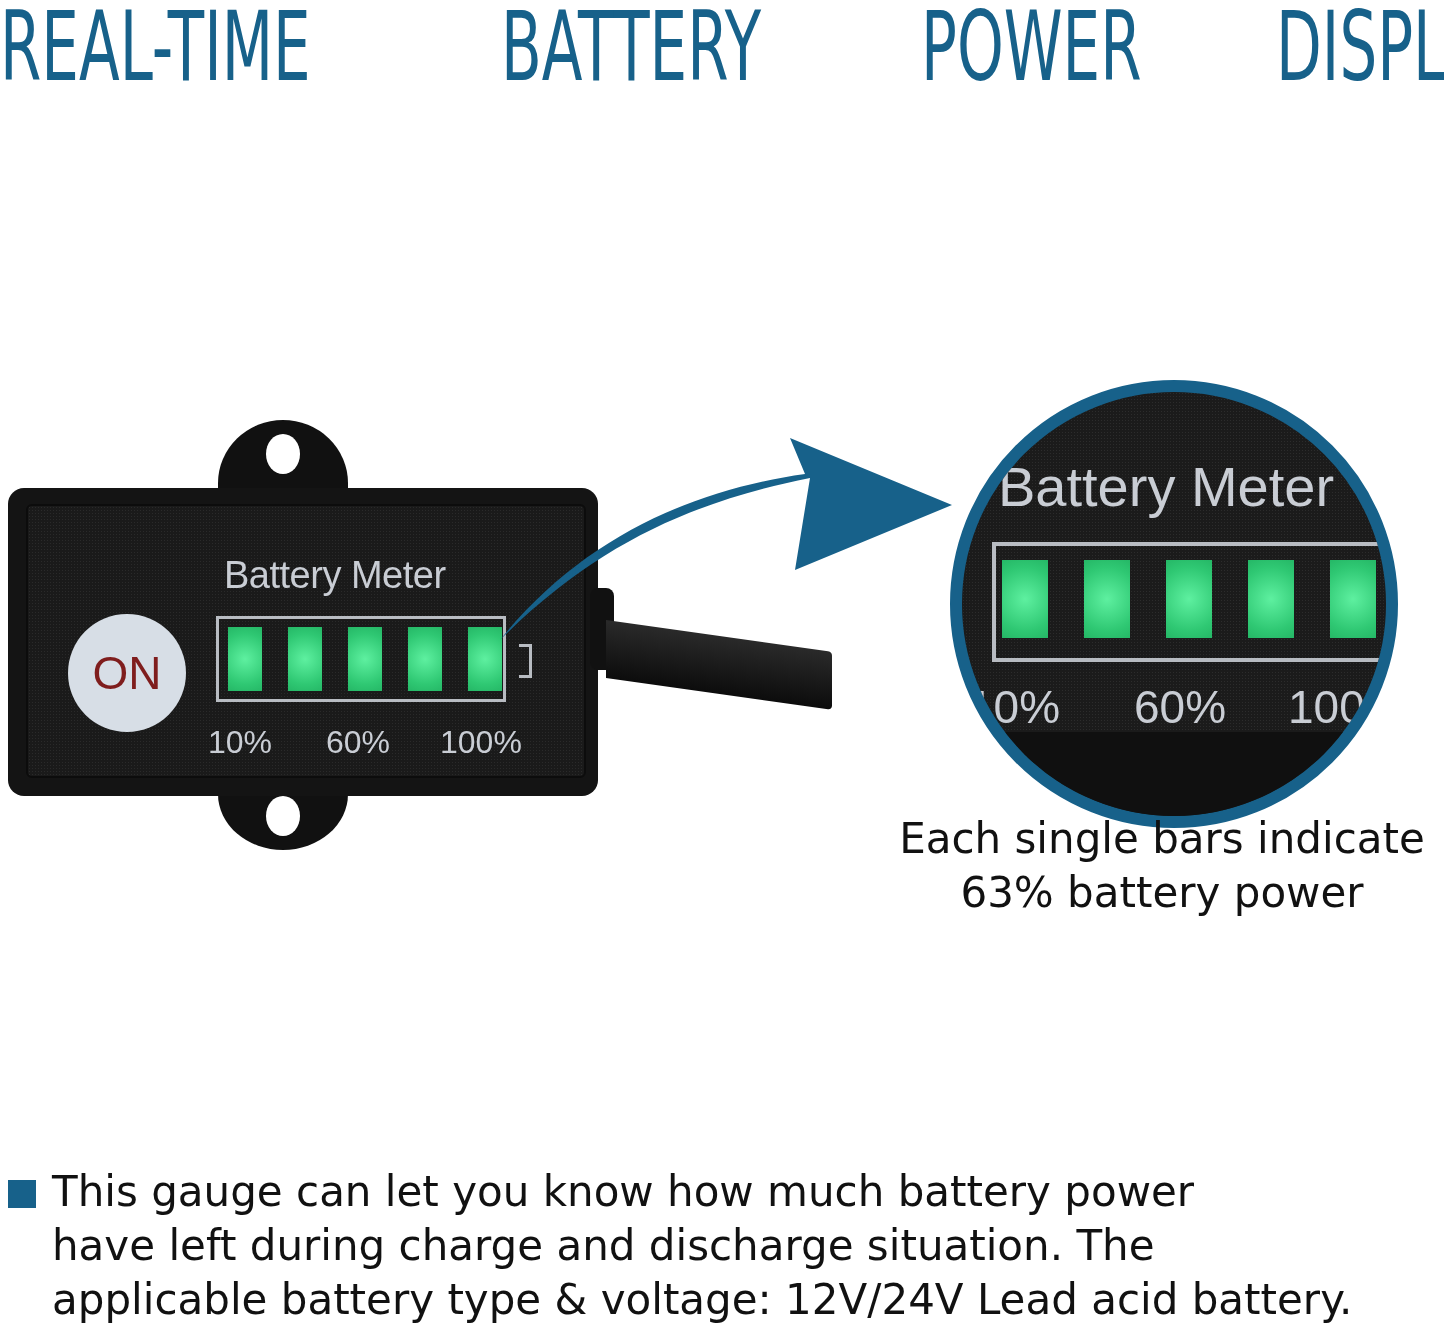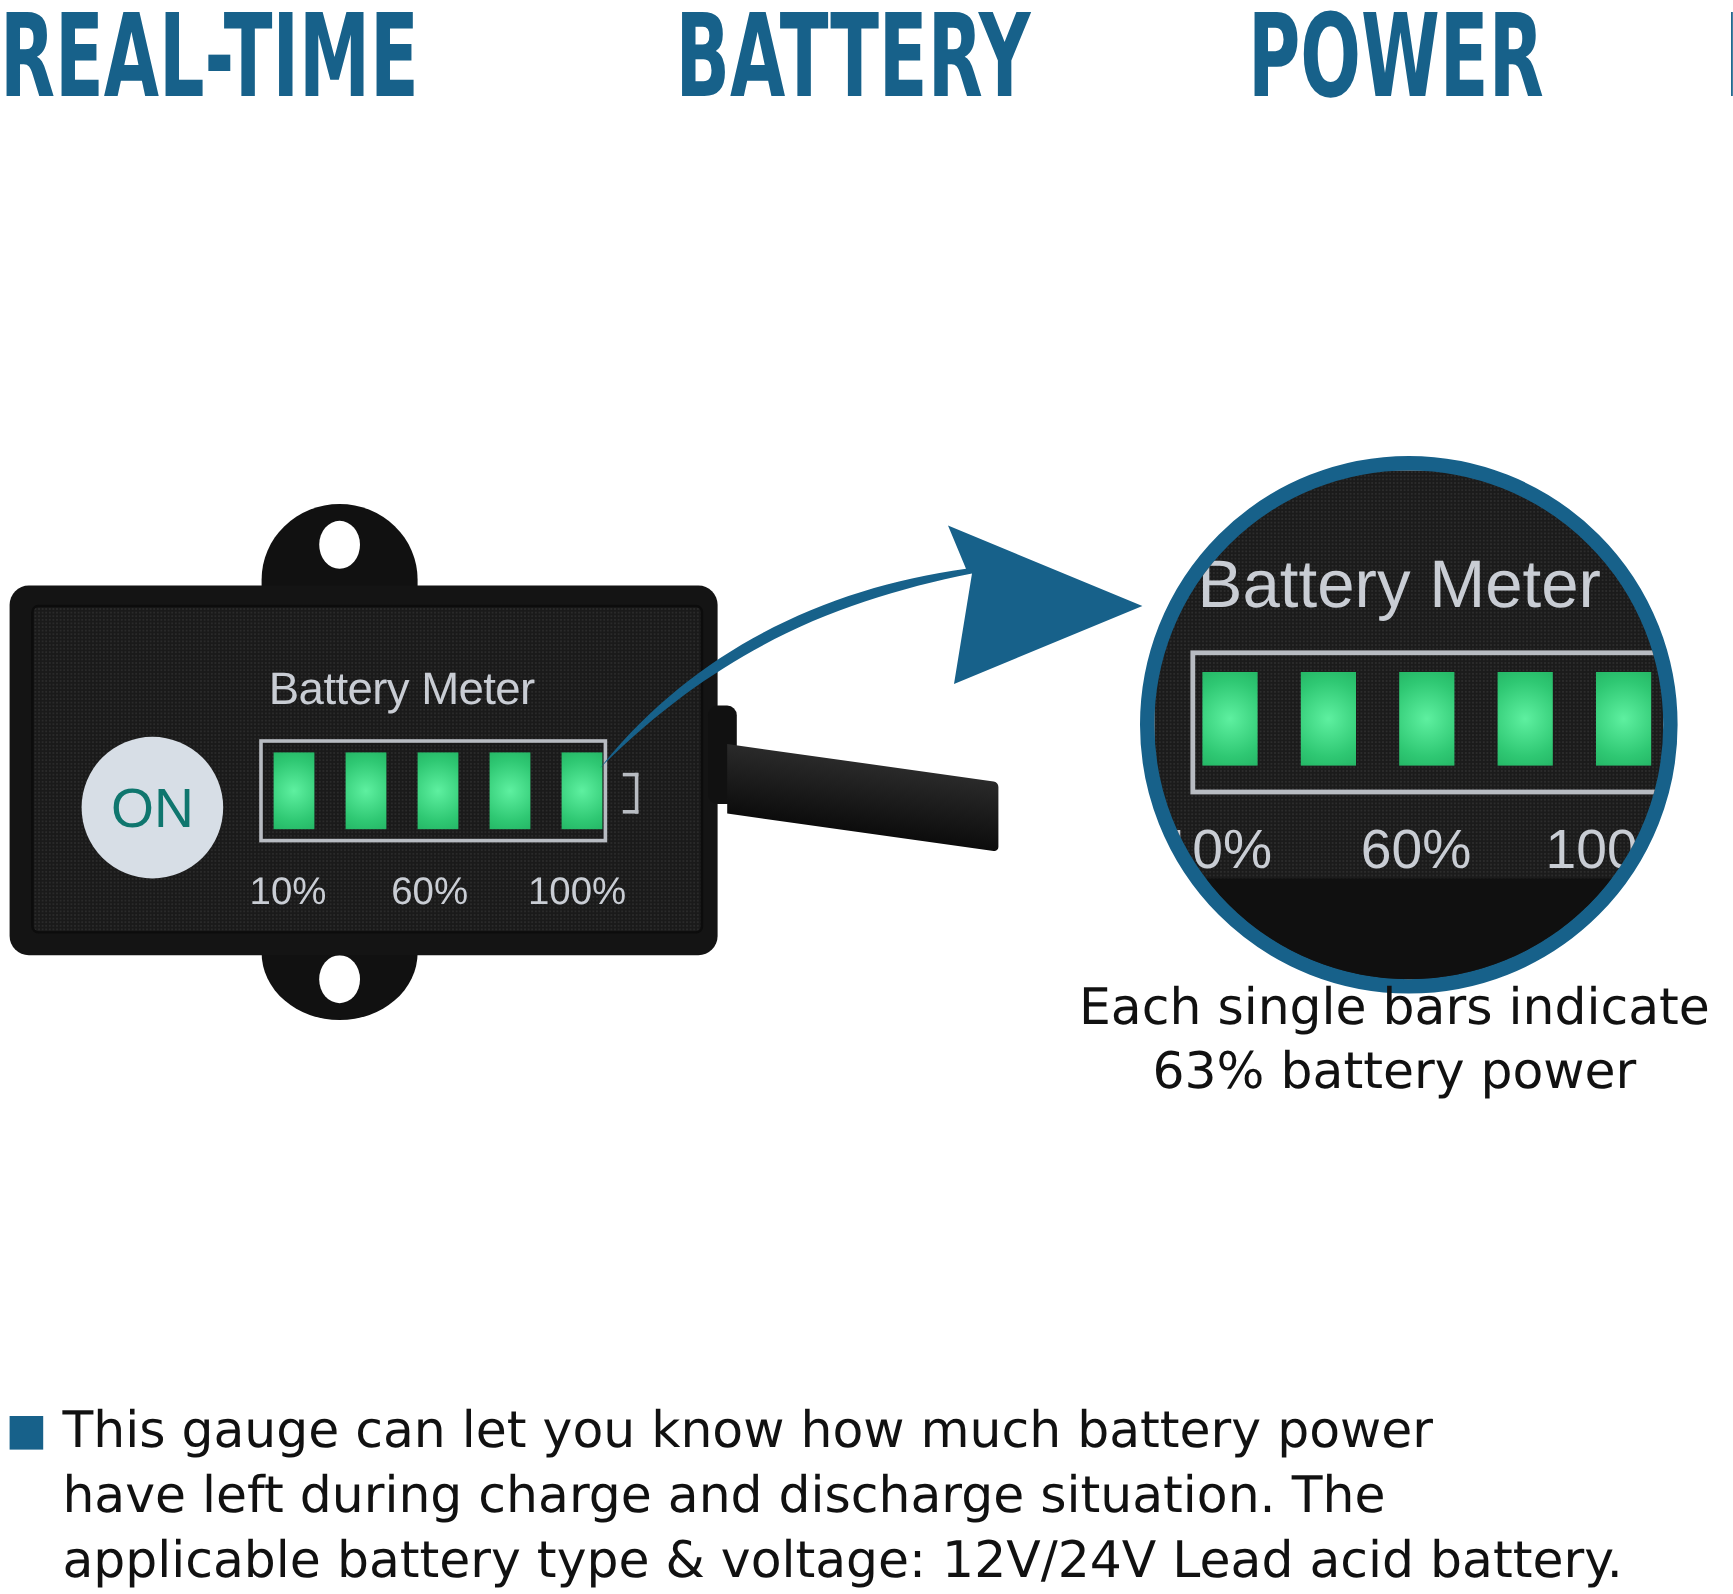--- a/index.html
+++ b/index.html
@@ -2,21 +2,21 @@
 <html><head>
 <meta charset="utf-8">
 <style>
   html, body { margin: 0; padding: 0; background: #ffffff; }
   body { width: 1444px; height: 1328px; position: relative; overflow: hidden;
          font-family: "DejaVu Sans", sans-serif; }
 
   .title {
     position: absolute; left: 0; top: 2px; width: 1444px; height: 90px;
     display: flex; justify-content: space-between; align-items: center;
-    color: #17618a; font-family: "DejaVu Sans", sans-serif; font-weight: bold;
+    color: #17618a; font-family: "DejaVu Sans", sans-serif; font-weight: normal;
     font-size: 96px; line-height: 90px; letter-spacing: 0px;
     transform-origin: 0 0;
   }
   .title span { display: block; transform: scaleX(0.62); transform-origin: left center; white-space: nowrap; }
 
   
   .device { position: absolute; left: 8px; top: 420px; width: 600px; height: 430px; }
   .ear { position: absolute; background: #111; border-radius: 50% 50% 0 0 / 70% 70% 0 0; }
   .ear.top { left: 210px; top: 0; width: 130px; height: 90px; }
   .ear.bottom { left: 210px; top: 360px; width: 130px; height: 70px; border-radius: 0 0 50% 50% / 0 0 80% 80%; }
@@ -28,21 +28,21 @@
     background: #141414; border-radius: 16px;
   }
   .face {
     position: absolute; left: 18px; top: 16px; width: 556px; height: 270px;
     background: radial-gradient(#2a2a2a 1px, #1a1a1a 1px) 0 0/3px 3px;
     border-radius: 6px; border: 2px solid #0c0c0c;
   }
   .face-label { position: absolute; left: 196px; top: 48px; color: #c9cdd4; font-size: 38px;
                 font-family: "Liberation Sans", sans-serif; letter-spacing: -0.5px; }
   .on-btn { position: absolute; left: 40px; top: 108px; width: 118px; height: 118px;
-            border-radius: 50%; background: #d7dee6; color: #0f766e;
+            border-radius: 50%; background: #d7dee6; color: #7f1d1d;
             font-family: "Liberation Sans", sans-serif; font-size: 46px;
             display: flex; align-items: center; justify-content: center; }
   .batt-outline { position: absolute; left: 188px; top: 110px; width: 284px; height: 80px;
                   border: 3px solid #b8bcc2; }
   .batt-tip { position: absolute; left: 491px; top: 138px; width: 10px; height: 28px;
               border: 3px solid #b8bcc2; border-left: none; }
   .bars { position: absolute; left: 200px; top: 121px; display: flex; gap: 26px; }
   .bar { width: 34px; height: 64px; background: radial-gradient(circle, #5ef0a0 0%, #2fc873 70%, #25b766 100%); }
   .scale { position: absolute; left: 180px; top: 218px; width: 320px; color: #c9cdd4;
            font-family: "Liberation Sans", sans-serif; font-size: 32px; }

